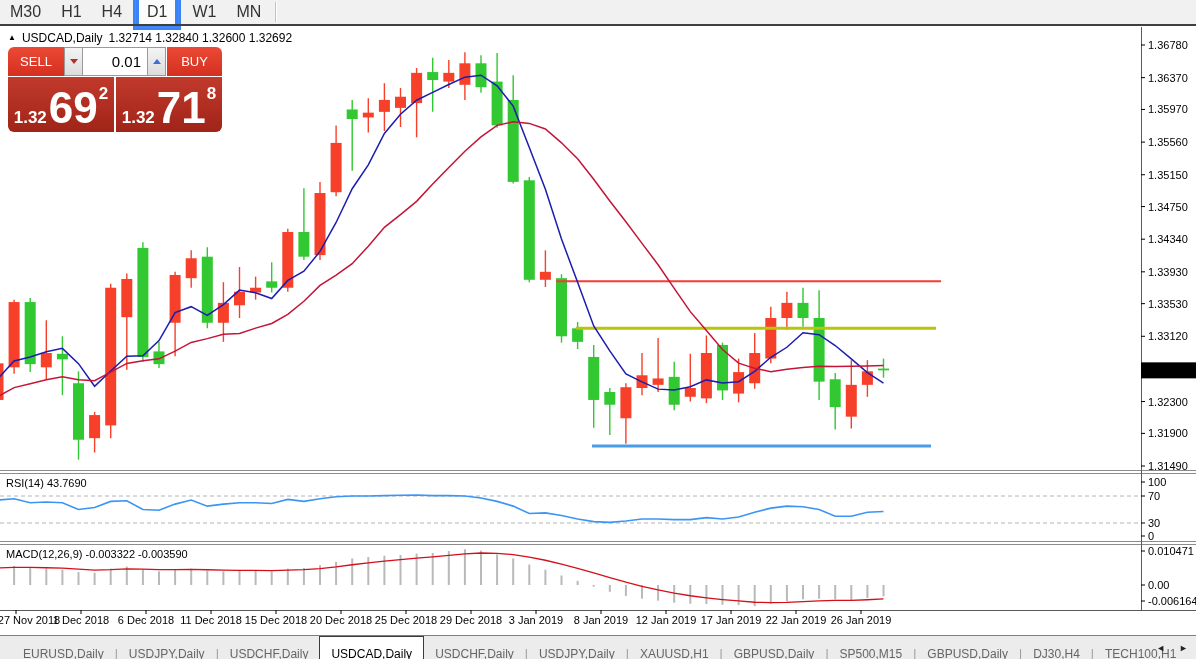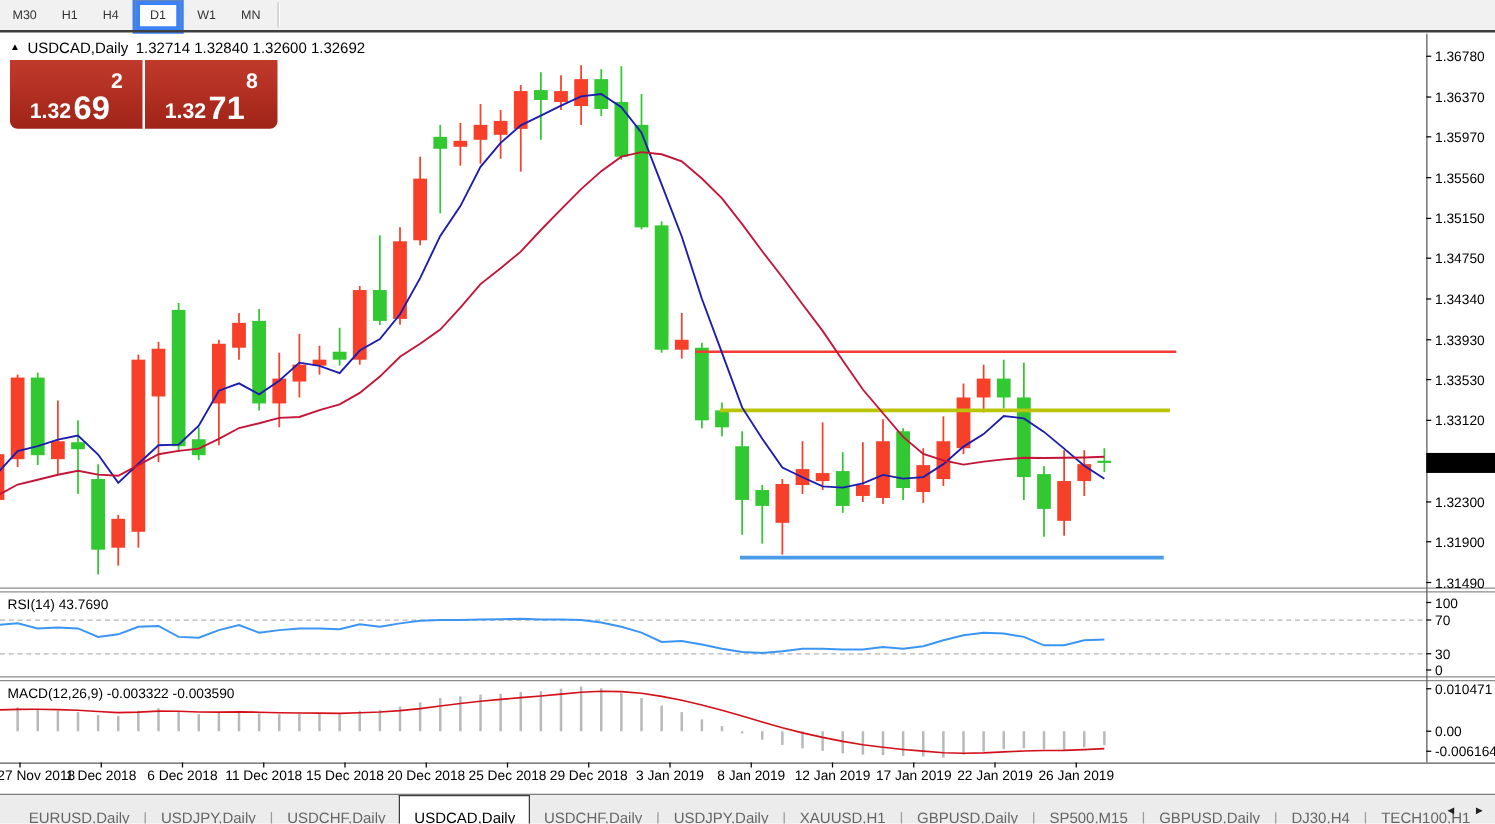--- a/index.html
+++ b/index.html
@@ -1,19 +1,19 @@
 <!DOCTYPE html>
 <html><head>
 <meta charset="utf-8">
 <style>
   html,body{margin:0;padding:0;background:#fff;}
   #app{position:relative;width:1196px;height:659px;font-family:"Liberation Sans",sans-serif;overflow:hidden;background:#fff;}
   
   .toolbar{position:absolute;left:0;top:0;width:1196px;height:24px;background:#f1f1f1;border-bottom:1px solid #b5b5b5;display:flex;align-items:center;}
-  .tf-btn{font-size:10px;color:#333;padding:3px 8px;margin:0 1px;border:1px solid transparent;cursor:default;}
+  .tf-btn{font-size:16px;color:#333;padding:3px 8px;margin:0 1px;border:1px solid transparent;cursor:default;}
   .tf-btn.active{background:#fbfbfb;border:6px solid #3b82f6;outline:1px dotted #8a8a8a;outline-offset:-3px;}
   .tb-sep{width:1px;height:20px;background:#c3c3c3;border-right:1px solid #fff;margin:0 4px;}
   .win-border{position:absolute;left:0;top:24px;width:1196px;height:2px;background:#3f3f3f;}
   
   .chart-title{position:absolute;left:8px;top:31px;font-size:12px;color:#000;display:flex;align-items:center;gap:6px;z-index:3;}
   .title-arrow{font-size:8px;position:relative;top:-1px;}
   
   .trade{position:absolute;left:8px;top:47px;width:214px;z-index:4;}
   .trade-row1{display:flex;height:29px;}
   .btn-sell,.btn-buy{width:56px;background:linear-gradient(#ea4a36,#d52f20);color:#fff;font-size:13px;display:flex;align-items:center;justify-content:center;}
@@ -21,21 +21,21 @@
   .btn-buy{width:55px;border-radius:0 6px 0 0;margin-left:1px;}
   .spin{width:19px;background:linear-gradient(#f4f4f4,#dcdcdc);border:1px solid #999;display:flex;align-items:center;justify-content:center;box-sizing:border-box;}
   .spin .tri-dn{width:0;height:0;border-left:4px solid transparent;border-right:4px solid transparent;border-top:5px solid #b03030;}
   .spin .tri-up{width:0;height:0;border-left:4px solid transparent;border-right:4px solid transparent;border-bottom:5px solid #3b6fd4;}
   .vol{flex:1;background:#fff;border-top:1px solid #999;border-bottom:1px solid #999;font-size:15px;color:#000;display:flex;align-items:center;justify-content:flex-end;padding-right:6px;}
   .trade-row2{display:flex;height:55px;margin-top:1px;}
   .price-panel{width:106px;background:linear-gradient(#c13a2c,#a02418);color:#fff;display:flex;align-items:flex-end;justify-content:center;padding-bottom:6px;box-sizing:border-box;}
   .price-panel.sell{border-radius:0 0 0 6px;}
   .price-panel.buy{border-radius:0 0 6px 0;margin-left:2px;}
   .pp-prefix{font-size:17px;font-weight:bold;margin-right:2px;line-height:1;}
-  .pp-big{font-size:26px;font-weight:bold;line-height:0.82;}
+  .pp-big{font-size:44px;font-weight:bold;line-height:0.82;}
   .pp-sup{font-size:17px;font-weight:bold;line-height:1;position:relative;top:-24px;margin-left:1px;}
   
   .tabbar{position:absolute;left:0;top:635px;width:1196px;height:36px;background:#ececec;border-top:1px solid #7e7e7e;display:flex;align-items:stretch;font-size:12px;color:#666;box-sizing:border-box;}
   .tab{padding:0 11px;display:flex;align-items:center;white-space:nowrap;}
   .tab.active{background:#fff;border:1px solid #3c3c3c;border-bottom:none;color:#000;}
   .tab-sep{color:#9a9a9a;display:flex;align-items:center;}
   .tab-arrows{position:absolute;right:8px;top:0;height:23px;display:flex;align-items:center;gap:14px;color:#222;font-size:9px;}
   svg text{font-family:"Liberation Sans",sans-serif;}
   .axt{font-size:11px;fill:#000;}
   .plabel{font-size:11px;fill:#000;}
@@ -316,20 +316,31 @@
       <text x="861" y="624" text-anchor="middle" class="axt">26 Jan 2019</text>
     </svg>
 
   <div class="chart-title">
     <span class="title-arrow">▲</span>
     <span>USDCAD,Daily</span>
     <span>1.32714 1.32840 1.32600 1.32692</span>
   </div>
 
   <div class="trade">
+    <div class="trade-row1">
+      <div class="btn-sell">SELL</div>
+      <div class="spin">
+          <span class="tri-dn"></span>
+        </div>
+      <div class="vol">0.01</div>
+      <div class="spin">
+          <span class="tri-up"></span>
+        </div>
+      <div class="btn-buy">BUY</div>
+    </div>
     <div class="trade-row2">
       <div class="price-panel sell">
         <span class="pp-prefix">1.32</span>
         <span class="pp-big">69</span>
         <span class="pp-sup">2</span>
       </div>
       <div class="price-panel buy">
         <span class="pp-prefix">1.32</span>
         <span class="pp-big">71</span>
         <span class="pp-sup">8</span>

